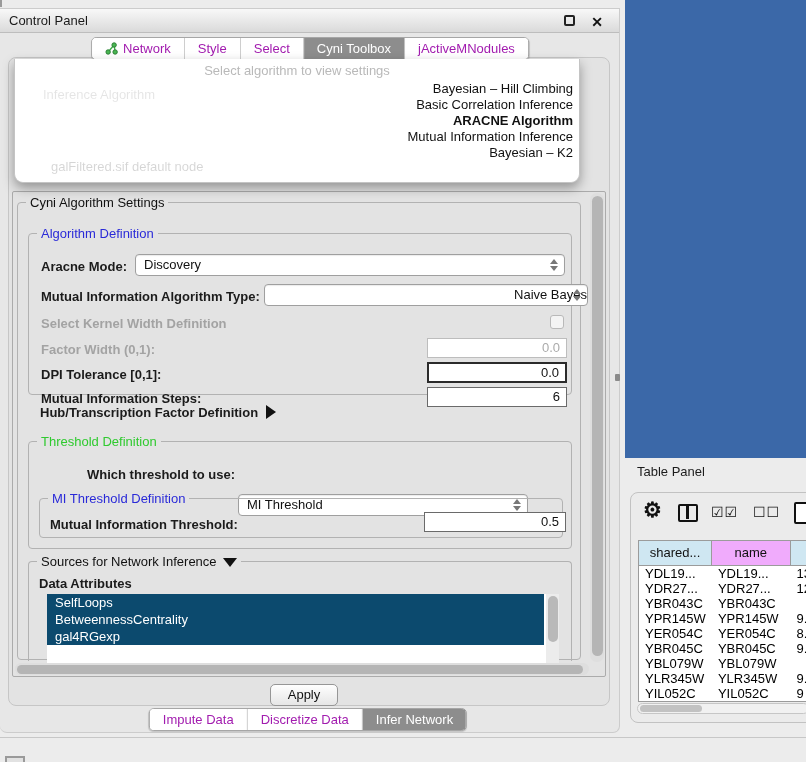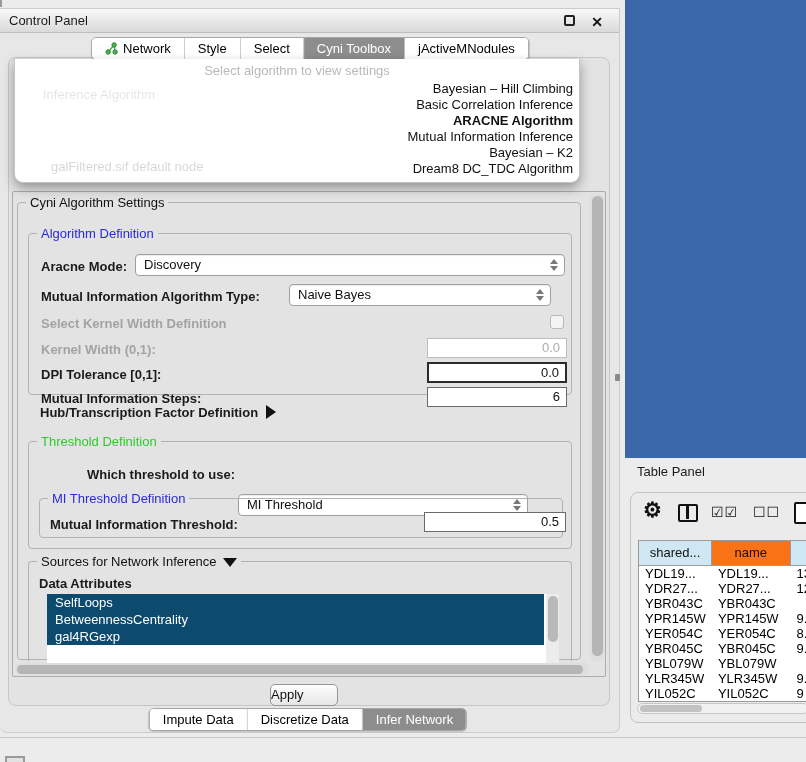--- a/index.html
+++ b/index.html
@@ -20,21 +20,21 @@
 
   #cp-inner { position:absolute; left:8px; top:48px; width:602px; height:649px;
         background:#e3e3e3; border:1px solid #c6c6c6; border-radius:8px; }
 
   
   .tabbar { position:absolute; display:flex; height:23px; background:#ffffff;
         border:1px solid #a6a6a6; border-radius:5px; overflow:hidden;
         box-shadow:0 1px 1px rgba(0,0,0,.15); }
   #top-tabs { top:28px; left:310px; transform:translateX(-50%); }
   #bottom-tabs { top:699px; left:308px; transform:translateX(-50%); }
-  .tab { font-size:13px; color:#000000; line-height:21px; padding:0 13px;
+  .tab { font-size:13px; color:#a21caf; line-height:21px; padding:0 13px;
         border-right:1px solid #c8c8c8; display:flex; align-items:center; gap:5px;
         white-space:nowrap; background:#fff; }
   .tab:last-child { border-right:none; }
   .tab.selected { background:#8d8d8d; color:#fff; }
 
   
   #algo-popup { position:absolute; left:14px; top:50px; width:566px; height:124px;
         background:#ffffff; border:1px solid #c4c4c4; border-top:none;
         border-radius:0 0 9px 9px; box-shadow:0 5px 12px rgba(0,0,0,.35); z-index:40; }
   #algo-placeholder { display:block; text-align:center; color:#b9b9b9; font-size:13px; padding-top:4px; }
@@ -84,21 +84,21 @@
         border-right:7px solid transparent; border-top:9px solid #111; vertical-align:-1px; margin-left:6px; }
 
   #attr-list { position:absolute; left:18px; top:32px; width:512px; height:72px; background:#fff; overflow:hidden; }
   .attr-item { height:17px; line-height:17px; font-size:13px; color:#fff; background:#0c4a6e;
         padding-left:8px; width:497px; }
   #attr-vscroll { position:absolute; right:0; top:0; width:13px; height:72px; background:#ececec; }
   #attr-vthumb { position:absolute; left:1.5px; top:2px; width:10px; height:46px; background:#b9b9b9; border-radius:5px; }
 
   #apply-btn { position:absolute; left:270px; top:675px; width:68px; height:22px;
         background:linear-gradient(#fefefe,#e6e6e6); border:1px solid #969696; border-radius:5px;
-        font-size:13px; color:#111; line-height:20px; }
+        font-size:13px; color:#111; text-align:center; line-height:20px; }
 
   #divider { position:absolute; left:0; top:737px; width:806px; height:1px; background:#c7c7c7; }
   #mini-btn { position:absolute; left:5px; top:756px; width:20px; height:10px;
         border:2px solid #9a9a9a; background:#e2e2e2; }
   #corner-mark { position:absolute; left:0; top:0; width:2px; height:7px; background:#9a9a9a; }
   #splitter-dot { position:absolute; left:615px; top:374px; width:5px; height:7px; background:#8a8a8a; border-radius:1px; }
 
   
   #net-desktop { position:absolute; left:625px; top:0; width:181px; height:458px; background:#3b68a8; }
 
@@ -111,21 +111,21 @@
   #split-icon { left:47px; top:11px; width:20px; height:18px; border:2.5px solid #111; border-radius:2px; }
   #split-icon:after { content:""; position:absolute; left:6px; top:0; width:2.5px; height:13px; background:#111; }
   #cb-checked { left:80px; top:11px; font-size:14px; letter-spacing:1px; }
   #cb-unchecked { left:122px; top:11px; font-size:14px; letter-spacing:1px; }
   #doc-icon { left:163px; top:9px; width:22px; height:22px; border:2.5px solid #111; border-radius:2px; background:#fff; }
 
   #tp-table { position:absolute; left:7px; top:47px; width:200px; height:162px;
         background:#fff; border:1px solid #9b9b9b; border-right:none; overflow:hidden; }
   #tp-header { display:flex; height:25px; }
   .th { font-size:13px; color:#111; text-align:center; line-height:24px;
-        border-right:1px solid #9b9b9b; border-bottom:1px solid #9b9b9b; background:#f97316; overflow:hidden; }
+        border-right:1px solid #9b9b9b; border-bottom:1px solid #9b9b9b; background:#f0abfc; overflow:hidden; }
   .th.hl { background:#cfe7f2; }
   .th:nth-child(1){ width:77px; } .th:nth-child(2){ width:83px; } .th:nth-child(3){ width:50px; }
   .tr { display:flex; height:15px; }
   .td { font-size:13px; color:#000; line-height:15px; padding-left:6px; white-space:nowrap; overflow:hidden; }
   .td:nth-child(1){ width:77px; } .td:nth-child(2){ width:83px; } .td:nth-child(3){ width:50px; }
   #tp-hscroll { position:absolute; left:6px; top:210px; width:172px; height:11px;
         background:#f1f1f1; border:1px solid #c6c6c6; border-radius:6px; }
   #tp-hthumb { position:absolute; left:2px; top:1px; width:62px; height:7px; background:#c2c2c2; border-radius:4px; }
 </style>
 </head>
@@ -154,29 +154,29 @@
         <div class="groupbox" style="left:10px; top:30px; width:544px; height:162px;">
           <span class="groupbox-title gt-blue">Algorithm Definition</span>
 
           <span class="form-label" style="left:12px; top:25px;">Aracne Mode:</span>
           <div class="combo" style="left:106px; top:20px; width:430px;">
             <span>Discovery</span>
             <span class="stepper"></span>
           </div>
 
           <span class="form-label" style="left:12px; top:55px;">Mutual Information Algorithm Type:</span>
-          <div class="combo" style="left:260px; top:50px; width:262px;">
+          <div class="combo" style="left:235px; top:50px; width:324px;text-align:right;">
             <span>Naive Bayes</span>
             <span class="stepper"></span>
           </div>
 
           <span class="form-label disabled" style="left:12px; top:82px;">Select Kernel Width Definition</span>
           <div class="checkbox" style="left:521px; top:81px;"></div>
 
-          <span class="form-label disabled" style="left:12px; top:108px;">Kernel Width (0,1):</span>
+          <span class="form-label disabled" style="left:12px; top:108px;">Factor Width (0,1):</span>
           <div class="tfield b-light" style="left:398px; top:104px; width:140px;">
             <span>0.0</span>
           </div>
 
           <span class="form-label" style="left:12px; top:133px;">DPI Tolerance [0,1]:</span>
           <div class="tfield b-strong" style="left:398px; top:128px; width:140px; height:21px;">
             <span>0.0</span>
           </div>
 
           <span class="form-label" style="left:12px; top:157px;">Mutual Information Steps:</span>
@@ -258,21 +258,20 @@
     <div id="algo-popup">
       <span id="algo-placeholder">Select algorithm to view settings</span>
       <span class="popup-ghost" style="left:28px; top:28px;">Inference Algorithm</span>
       <span class="popup-ghost" style="left:36px; top:100px; opacity:.16;">galFiltered.sif default node</span>
       <div id="algo-items">
           <div class="algo-item">Bayesian – Hill Climbing</div>
           <div class="algo-item">Basic Correlation Inference</div>
           <div class="algo-item bold">ARACNE Algorithm</div>
           <div class="algo-item">Mutual Information Inference</div>
           <div class="algo-item">Bayesian – K2</div>
-          <div class="algo-item">Dream8 DC_TDC Algorithm</div>
         </div>
     </div>
 
     <div id="apply-btn">Apply</div>
     <div id="bottom-tabs" class="tabbar">
         <span class="tab">
           <span>Impute Data</span>
         </span>
         <span class="tab">
           <span>Discretize Data</span>

